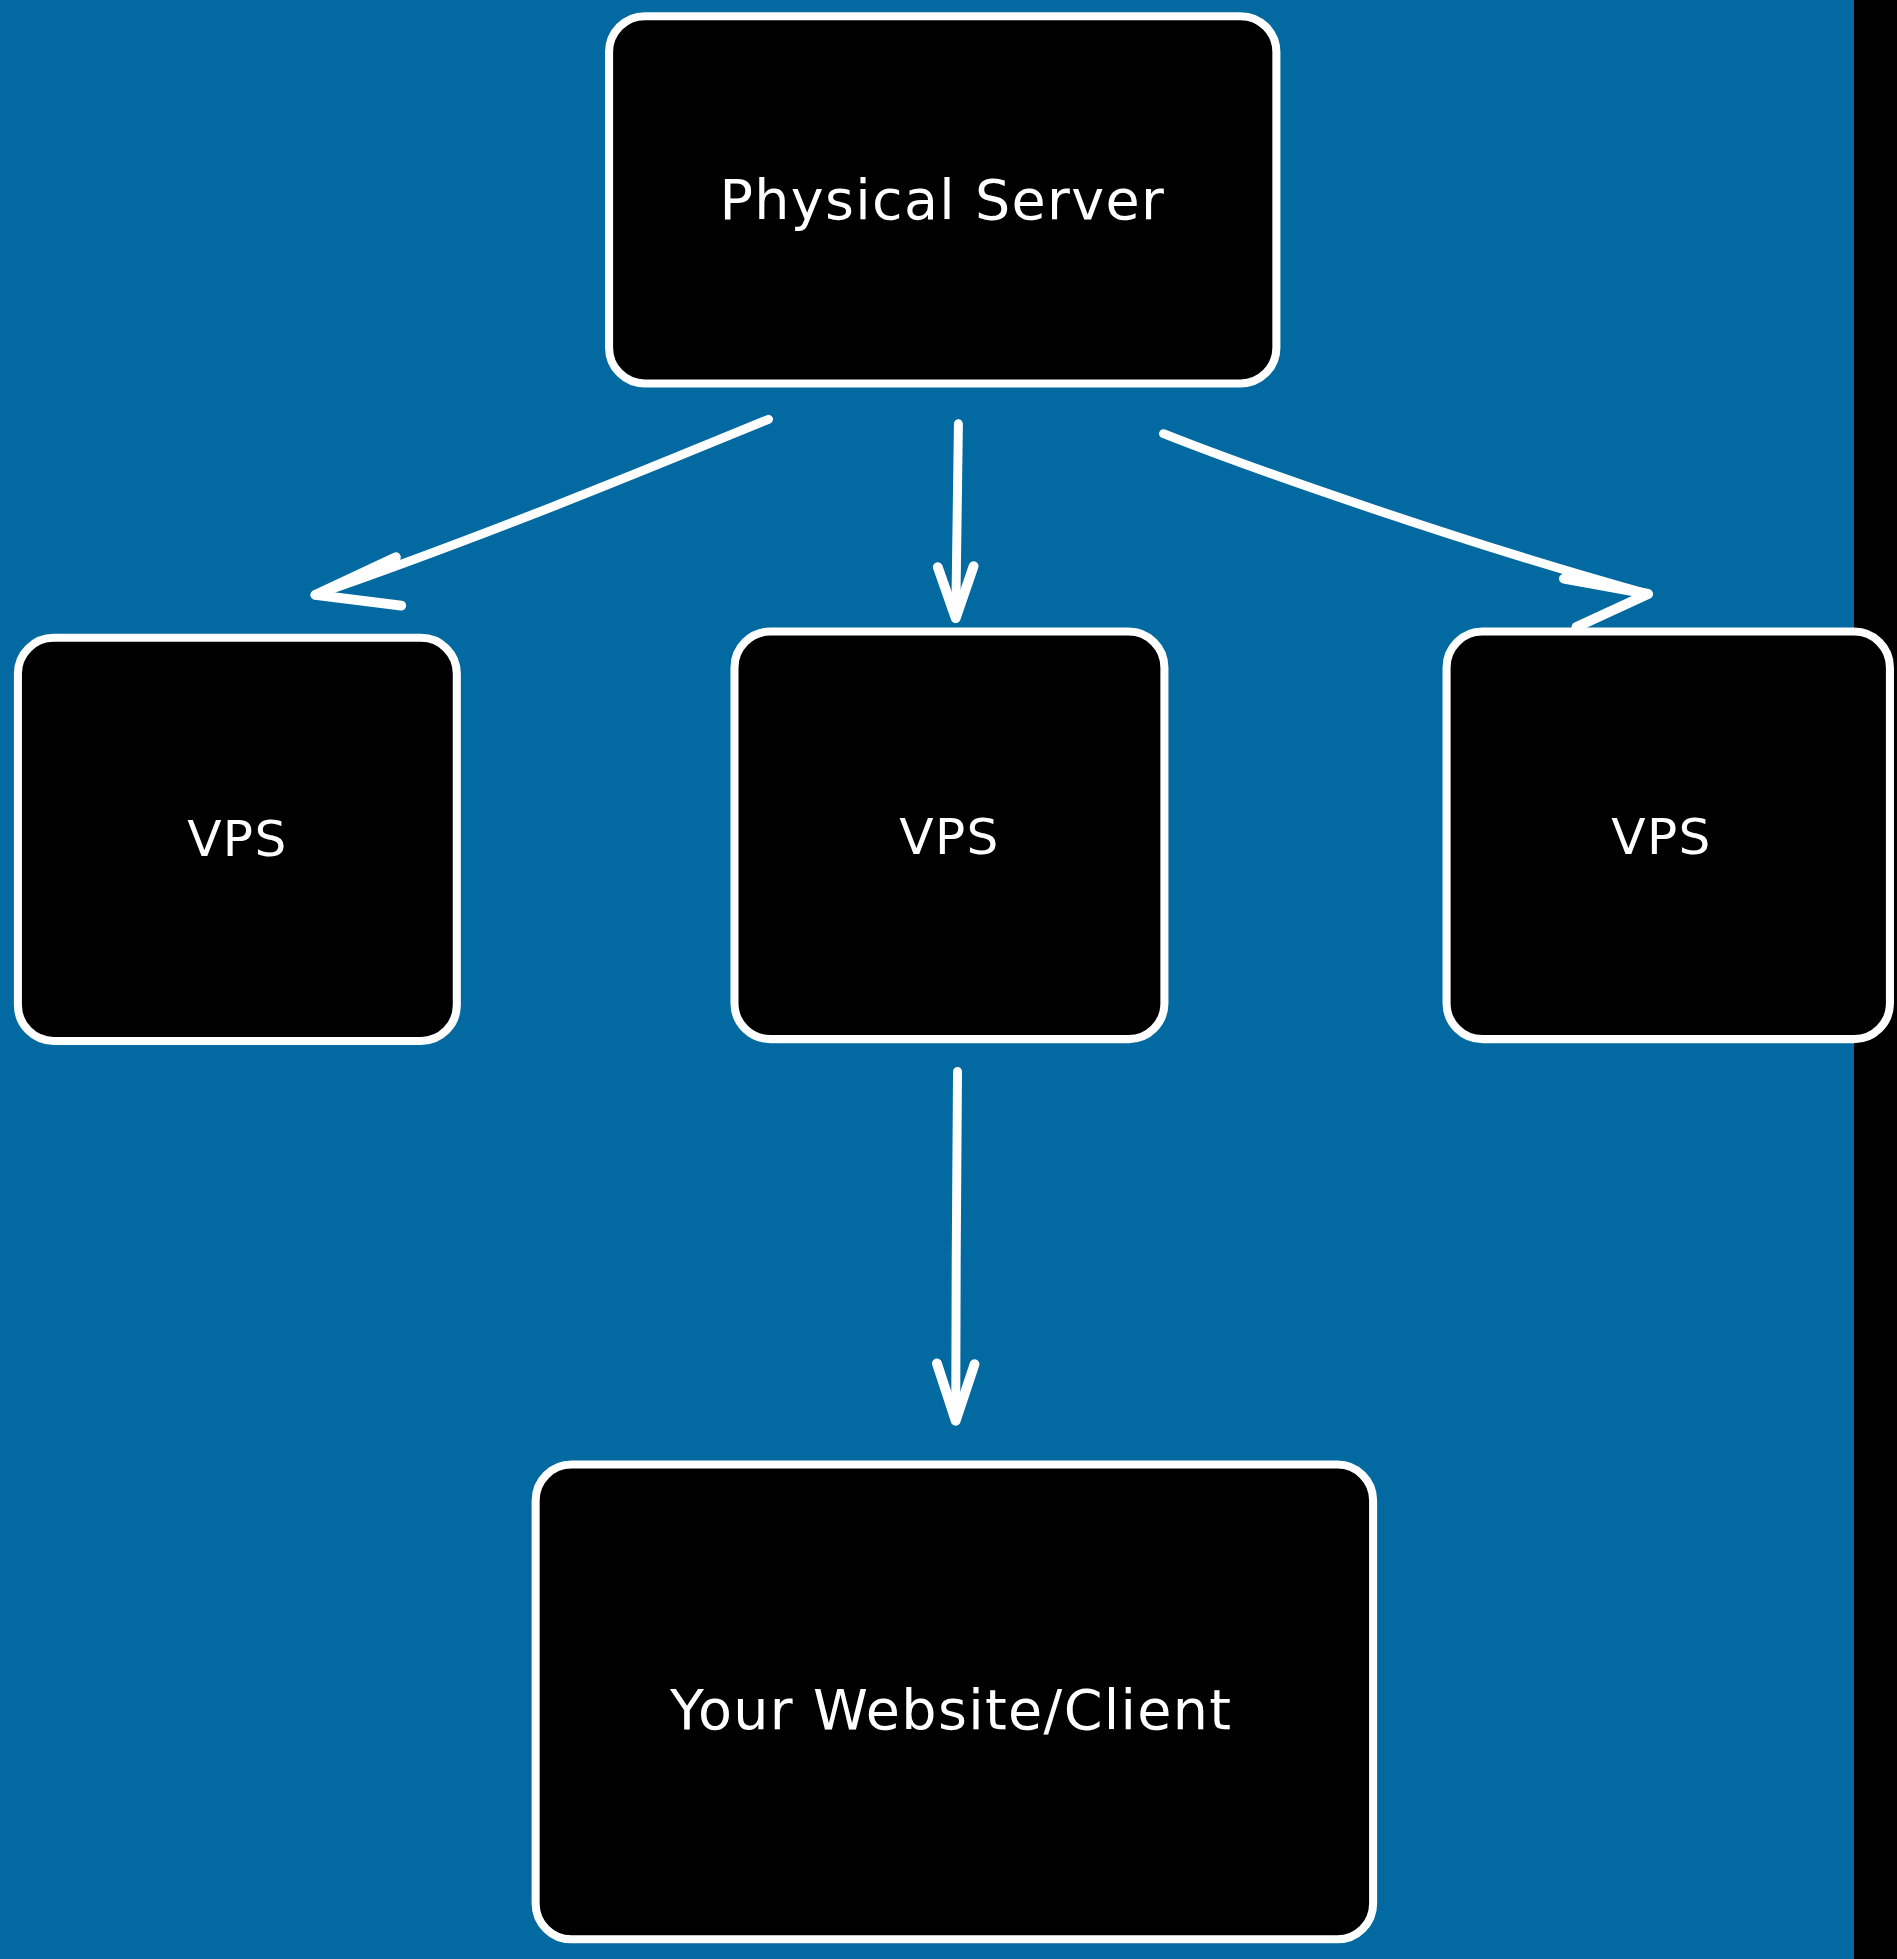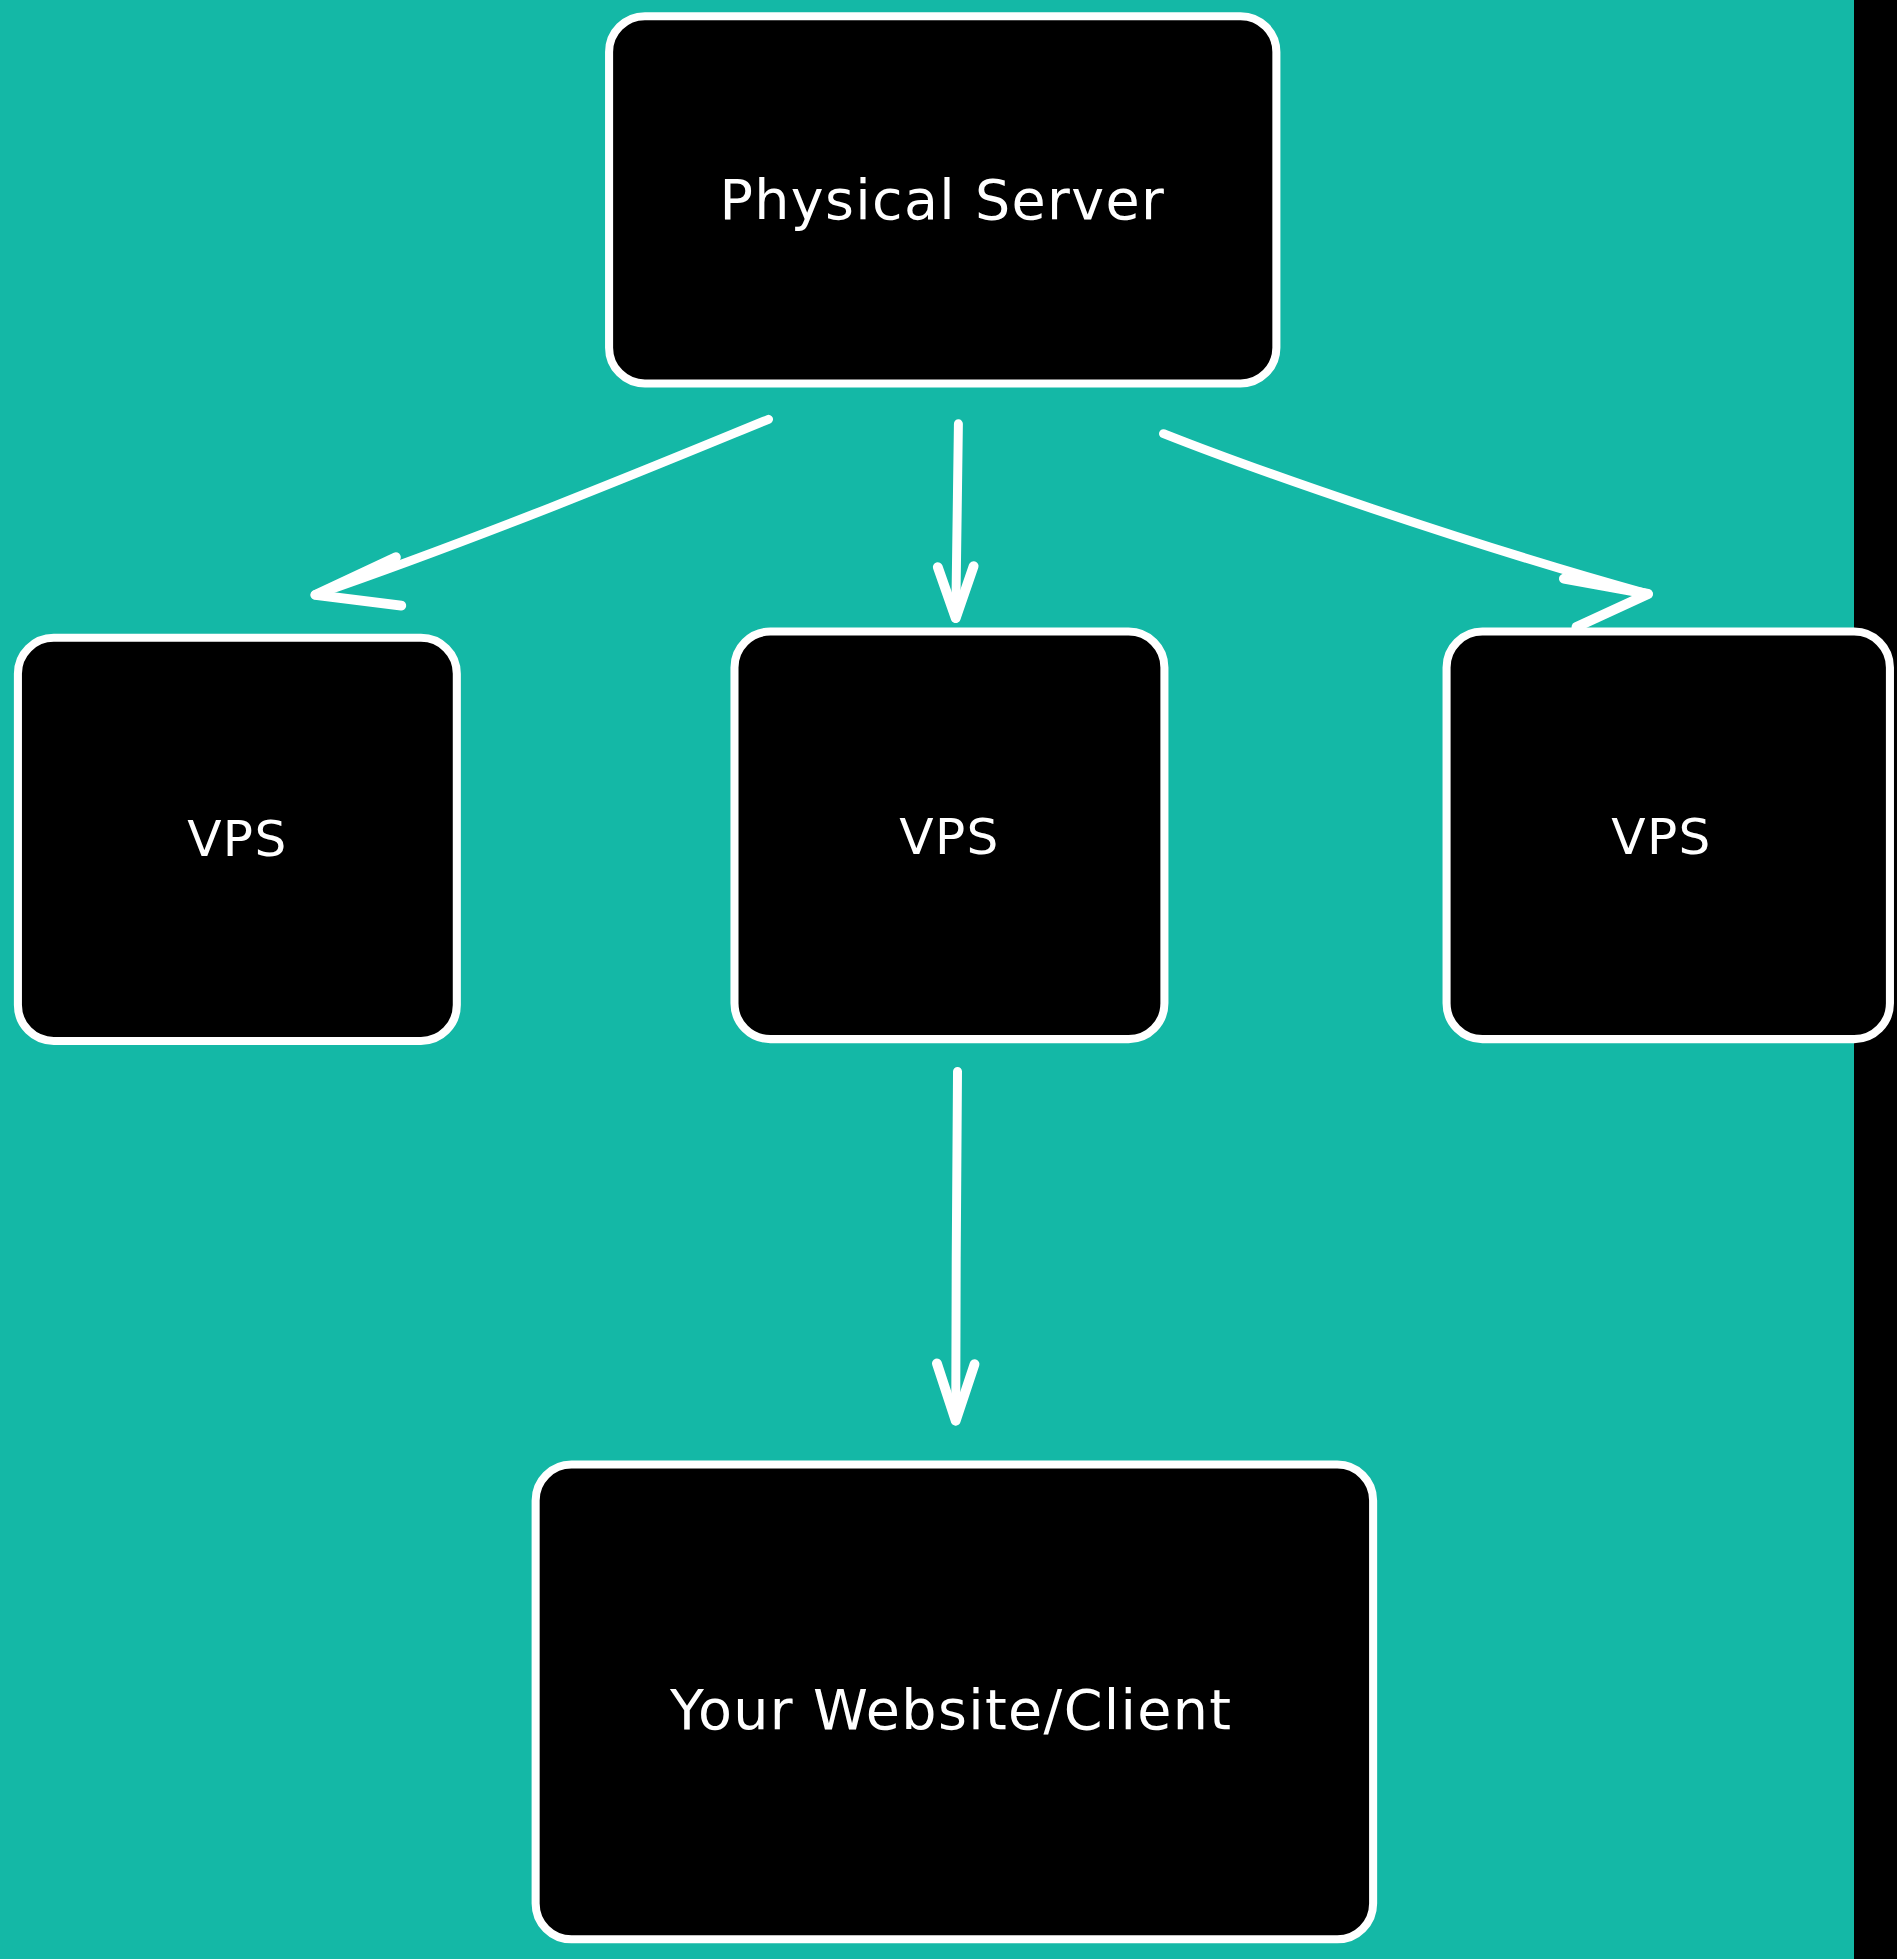--- a/index.html
+++ b/index.html
@@ -11,21 +11,21 @@
   body {
     width: 1898px;
     height: 1960px;
     overflow: hidden;
     font-family: "DejaVu Sans", sans-serif;
   }
   #canvas-root {
     position: relative;
     width: 1854px;
     height: 1960px;
-    background: #14b8a6;
+    background: #0369a1;
   }
   #diagram-svg {
     position: absolute;
     left: 0;
     top: 0;
     width: 1898px;
     height: 1960px;
     display: block;
   }
   .node-label {

